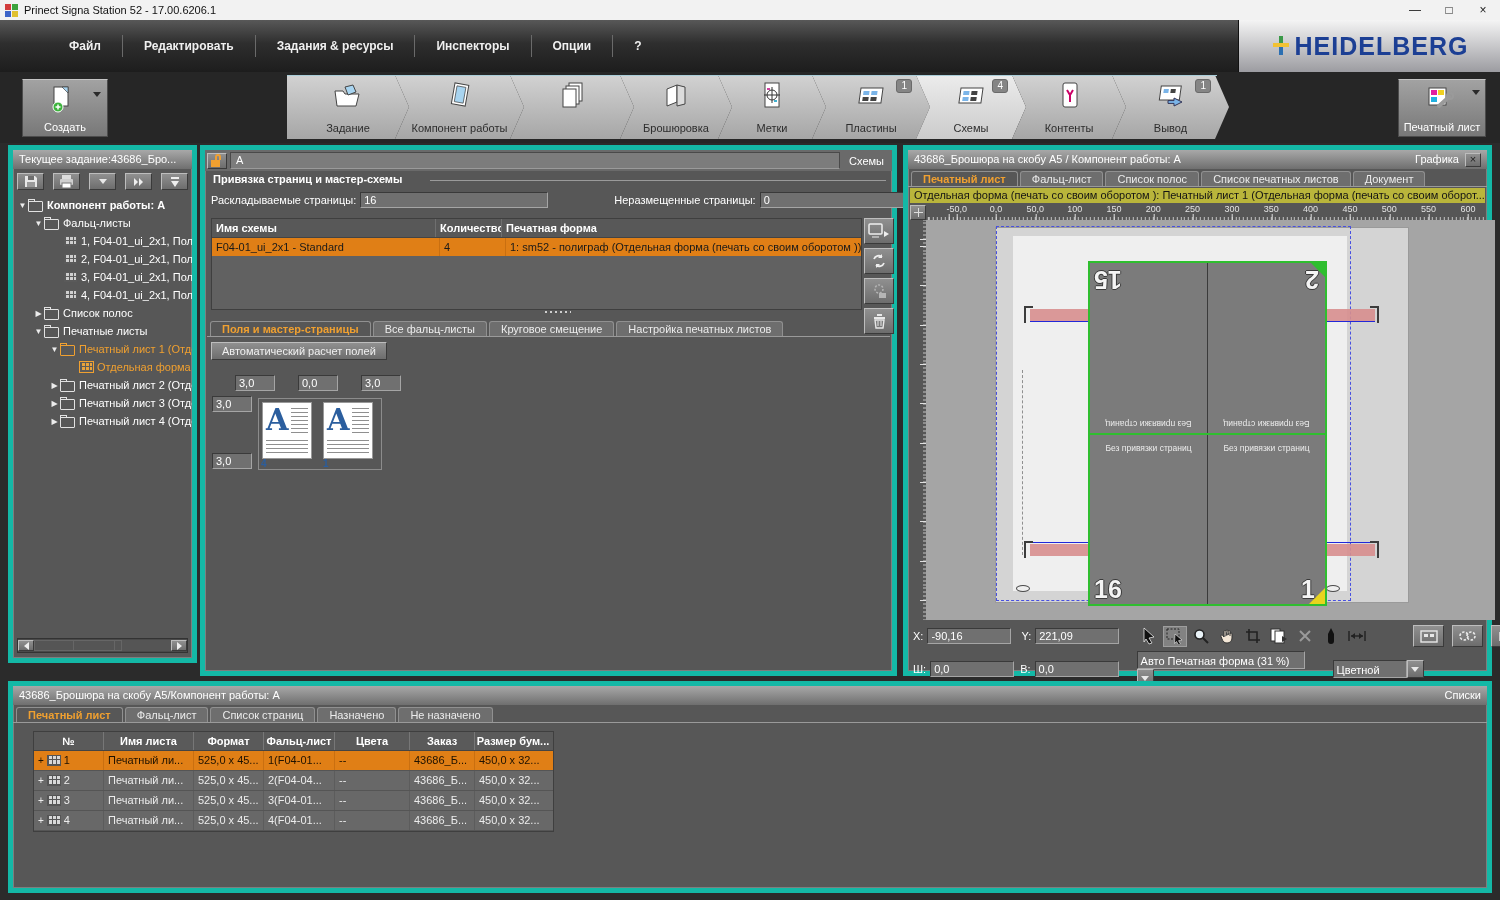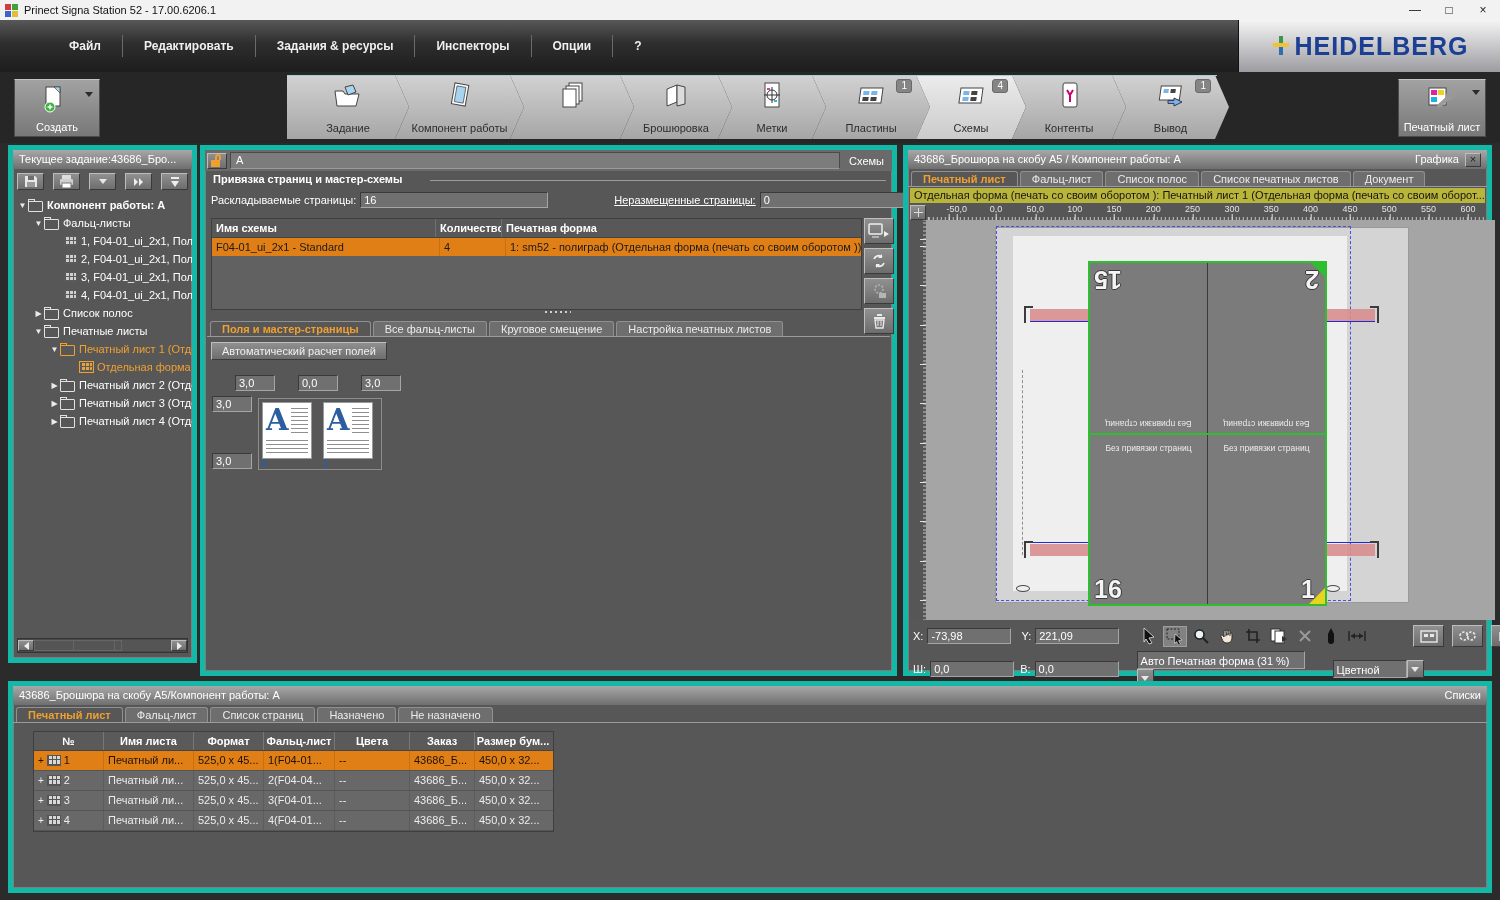--- a/index.html
+++ b/index.html
@@ -169,21 +169,21 @@
   <div class="brand">
     <svg width="20" height="26">
         <rect x="8" y="3" width="4" height="9" fill="#3a9948"></rect>
         <rect x="8" y="13" width="4" height="9" fill="#2b6fb2"></rect>
         <rect x="2" y="10" width="16" height="4" fill="#f2c233"></rect>
       </svg>
     <span class="btxt">HEIDELBERG</span>
   </div>
 
   <div class="toolbar">
-    <div class="bigbtn" style="left:14px;width:86px;">
+    <div class="bigbtn" style="left:22px;width:86px;">
       <span class="bicon">
         <svg width="34" height="30">
             <rect x="6" y="3" width="14" height="19" fill="#fff" stroke="#444"></rect>
             <path d="M14 3h6v6z" fill="#a8d4f0" stroke="#444" stroke-width="0.7"></path>
             <circle cx="10" cy="23" r="5" fill="#3cb43c" stroke="#fff"></circle>
             <path d="M10 20.5v5M7.5 23h5" stroke="#fff" stroke-width="1.5"></path>
           </svg>
       </span>
       <span class="caret-dk" style="position:absolute;right:6px;top:12px;"></span>
       <span class="blabel">Создать</span>
@@ -420,21 +420,21 @@
       <span class="docstrip">A</span>
       <span class="cheadlbl">Схемы</span>
     </div>
 
     <span class="grouptitle" style="left:4px;top:23px;">Привязка страниц и мастер-схемы</span>
     <span class="groupline" style="left:225px;right:6px;top:30px;"></span>
 
     <div class="statrow" style="left:6px;top:42px;">
       <span class="flabel">Раскладываемые страницы:</span>
       <span class="field" style="width:188px;">16</span>
-      <span class="flabel" style="margin-left:62px;text-decoration:underline;">Неразмещенные страницы:</span>
+      <span class="flabel" style="margin-left:62px;">Неразмещенные страницы:</span>
       <span class="field" style="width:148px;">0</span>
     </div>
 
     <div class="stable" style="left:6px;top:68px;width:649px;height:90px;">
       <div class="sthead">
         <span style="width:224px;">Имя схемы</span>
         <span style="width:66px;">Количество</span>
         <span style="flex:1;border-right:none;">Печатная форма</span>
       </div>
       <div class="strow">
@@ -601,21 +601,21 @@
         <div class="pgc" style="left:118px;top:172px;width:117px;height:169px;">
           <span class="wedge-y"></span>
           <span class="bignum" style="right:10px;bottom:2px;">1</span>
           <span class="pnote" style="top:8px;">Без привязки страниц</span>
         </div>
       </div>
     </div>
 
     <div class="statrow" style="left:5px;top:475px;">
       <span class="flabel">X:</span>
-      <span class="field" style="width:84px;">-73,98</span>
+      <span class="field" style="width:84px;">-90,16</span>
       <span class="flabel" style="margin-left:6px;">Y:</span>
       <span class="field" style="width:84px;">221,09</span>
       <span style="display:flex;gap:2px;margin-left:14px;">
         <span class="toolbtn">
             <svg width="14" height="18">
               <path d="M2 1l10 9-5 1 3 5-3 1-3-5-2 3z" fill="#111" stroke="#fff" stroke-width="0.7"></path>
             </svg>
           </span>
         <span class="toolbtn framed">
             <svg width="18" height="16">

